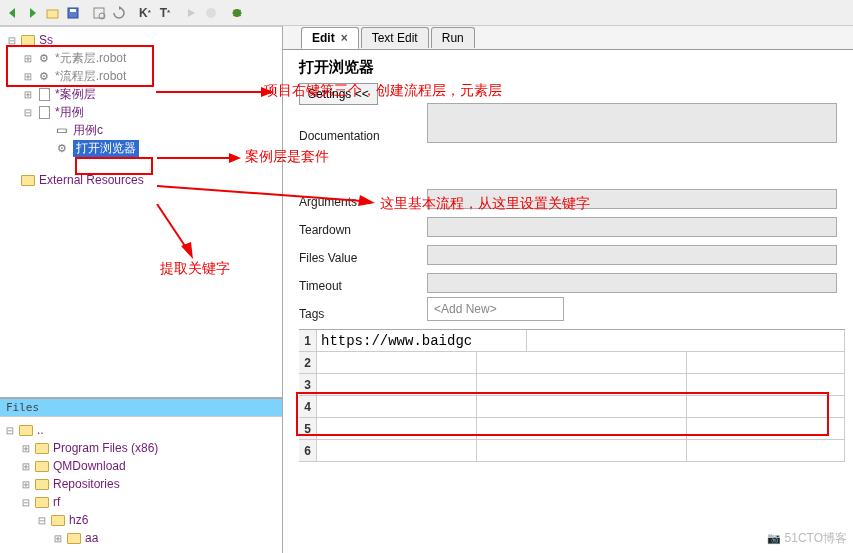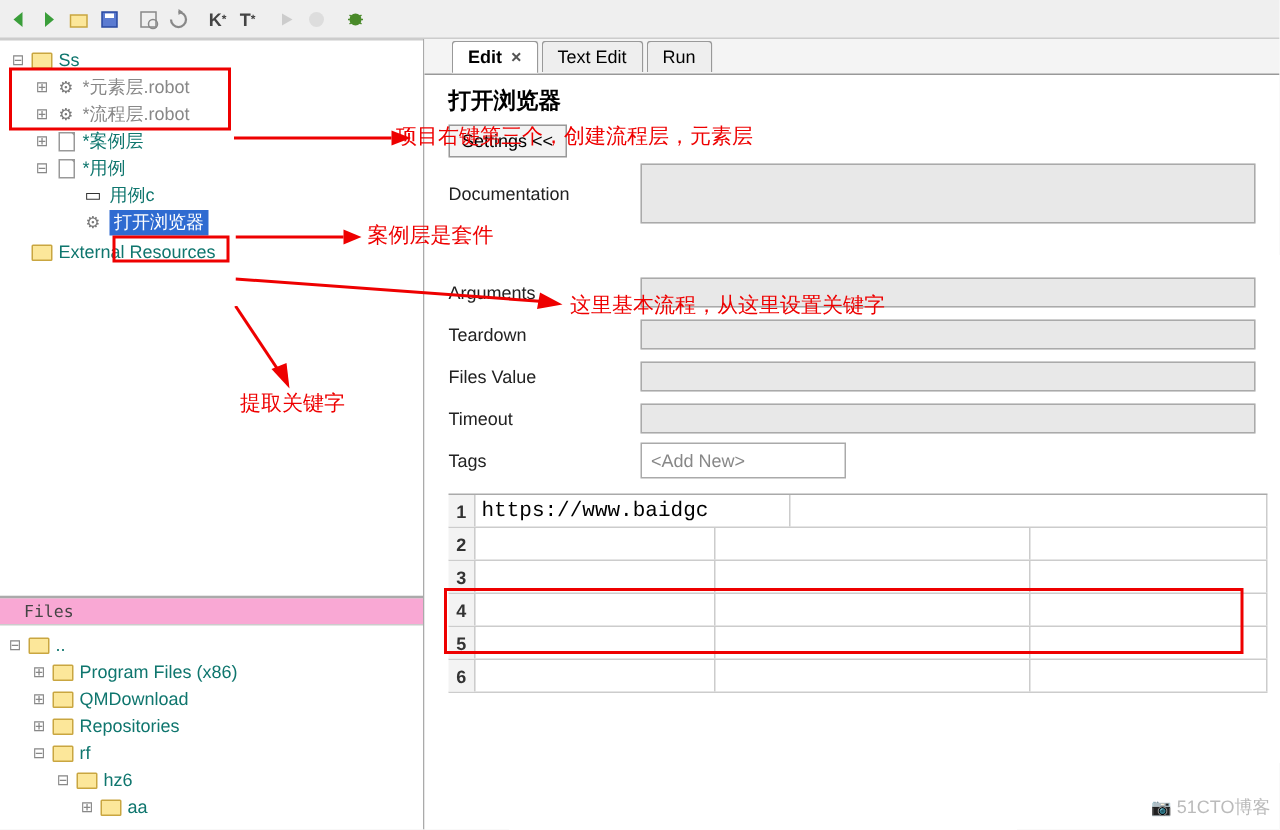--- a/index.html
+++ b/index.html
@@ -13,41 +13,41 @@
 .panel-header { padding: 2px 6px; font-family: monospace; font-size: 11px; color: #444; }
 
 .tree { flex: 1; background: #fff; border-top: 1px solid #ccc; padding: 4px 2px; overflow: auto; position: relative; }
 .tree-row { display: flex; align-items: center; height: 18px; white-space: nowrap; position: relative; }
 .twig { width: 16px; text-align: center; color: #888; font-size: 10px; cursor: pointer; }
 .node-icon { width: 16px; height: 14px; margin-right: 3px; display: inline-flex; align-items: center; justify-content: center; }
 .folder { width: 14px; height: 11px; background: #fce79a; border: 1px solid #c9a640; border-radius: 1px; }
 .file { width: 11px; height: 13px; background: #fff; border: 1px solid #999; position: relative; }
 .file::after { content: ''; position: absolute; right: -1px; top: -1px; width: 0; height: 0; border-left: 3px solid transparent; border-top: 3px solid #999; }
 .gear { font-size: 11px; color: #777; }
-.node-label { color: #0f766e; }
+.node-label { color: #701a75; }
 .node-gray { color: #888; }
 .node-sel { background: #2f6bd1; color: #fff; padding: 0 3px; }
 .redbox1 { position: absolute; border: 2px solid #e00; left: 6px; top: 18px; width: 148px; height: 42px; pointer-events: none; }
 .redbox-tree2 { position: absolute; border: 2px solid #e00; left: 75px; top: 130px; width: 78px; height: 18px; pointer-events: none; }
 
 .files-sec { border-top: 2px solid #aaa; }
-.files-hdr { padding: 2px 16px; font-family: monospace; font-size: 11px; color: #444; background: #f9a8d4; cursor: ns-resize; }
+.files-hdr { padding: 2px 6px; font-family: monospace; font-size: 11px; color: #444; background: #7dd3fc; cursor: ns-resize; }
 .files-tree { background: #fff; border-top: 1px solid #ccc; padding: 4px 2px; height: 137px; overflow: auto; }
 
 .right-col { position: absolute; left: 283px; top: 26px; right: 0; bottom: 0; background: #fff; }
 
 .tabs { display: flex; align-items: flex-start; height: 24px; padding-left: 18px; background: #f4f4f4; border-bottom: 1px solid #999; }
 .tab { padding: 3px 10px; border: 1px solid #999; border-bottom: none; background: #eee; margin-right: 2px; border-radius: 3px 3px 0 0; display: flex; gap: 6px; cursor: pointer; position: relative; top: 1px; }
 .tab.active { background: #fff; border-bottom: 1px solid #fff; font-weight: bold; }
 .tab-x { color: #555; cursor: pointer; }
 
 .editor { padding: 8px 16px; }
 .kw-title { font-weight: bold; font-size: 15px; margin-bottom: 6px; }
 .settings-btn { border: 1px solid #999; background: #f3f3f3; padding: 3px 8px; cursor: pointer; display: inline-block; margin-bottom: 10px; }
-.form-row { display: flex; align-items: center; height: 28px; }
+.form-row { display: flex; align-items: flex-end; height: 28px; }
 .form-lbl { width: 128px; color: #222; }
 .form-inp { flex: 1; height: 20px; background: #e8e8e8; border: 1px solid #aaa; padding: 0 4px; }
 .addnew { width: 137px; height: 20px; border: 1px solid #aaa; color: #888; padding: 11px 6px; background: #fff; display: flex; align-items: center; }
 
 .grid { margin: 0 8px 0 16px; border-top: 1px solid #aaa; }
 .g-row { display: flex; height: 22px; border-bottom: 1px solid #ccc; }
 .g-num { width: 18px; border-right: 1px solid #ccc; background: #f3f3f3; text-align: center; font-weight: bold; color: #333; line-height: 22px; }
 .g-cell { width: 160px; border-right: 1px solid #ccc; padding: 0 4px; line-height: 22px; font-family: "Courier New", monospace; font-size: 14px; overflow: hidden; }
 .kw-text { color: #0033cc; }
 .redbox-grid { position: absolute; border: 2px solid #e00; left: 296px; top: 392px; width: 533px; height: 44px; pointer-events: none; }
@@ -156,21 +156,21 @@
         <span class="node-label">*用例</span>
       </div>
     <div class="tree-row" style="padding-left:52px">
         <span class="node-icon" style="color:#333">▭</span>
         <span class="node-label">用例c</span>
       </div>
     <div class="tree-row" style="padding-left:52px">
         <span class="node-icon gear">⚙</span>
         <span class="node-sel">打开浏览器</span>
       </div>
-    <div class="tree-row" style="padding-left:2px;margin-top:2px">
+    <div class="tree-row" style="padding-left:2px;margin-top:14px">
         <span class="twig"></span>
         <span class="node-icon">
           <span class="folder"></span>
         </span>
         <span class="node-label">External Resources</span>
       </div>
     <div class="redbox1"></div>
     <div class="redbox-tree2"></div>
   </div>
 

